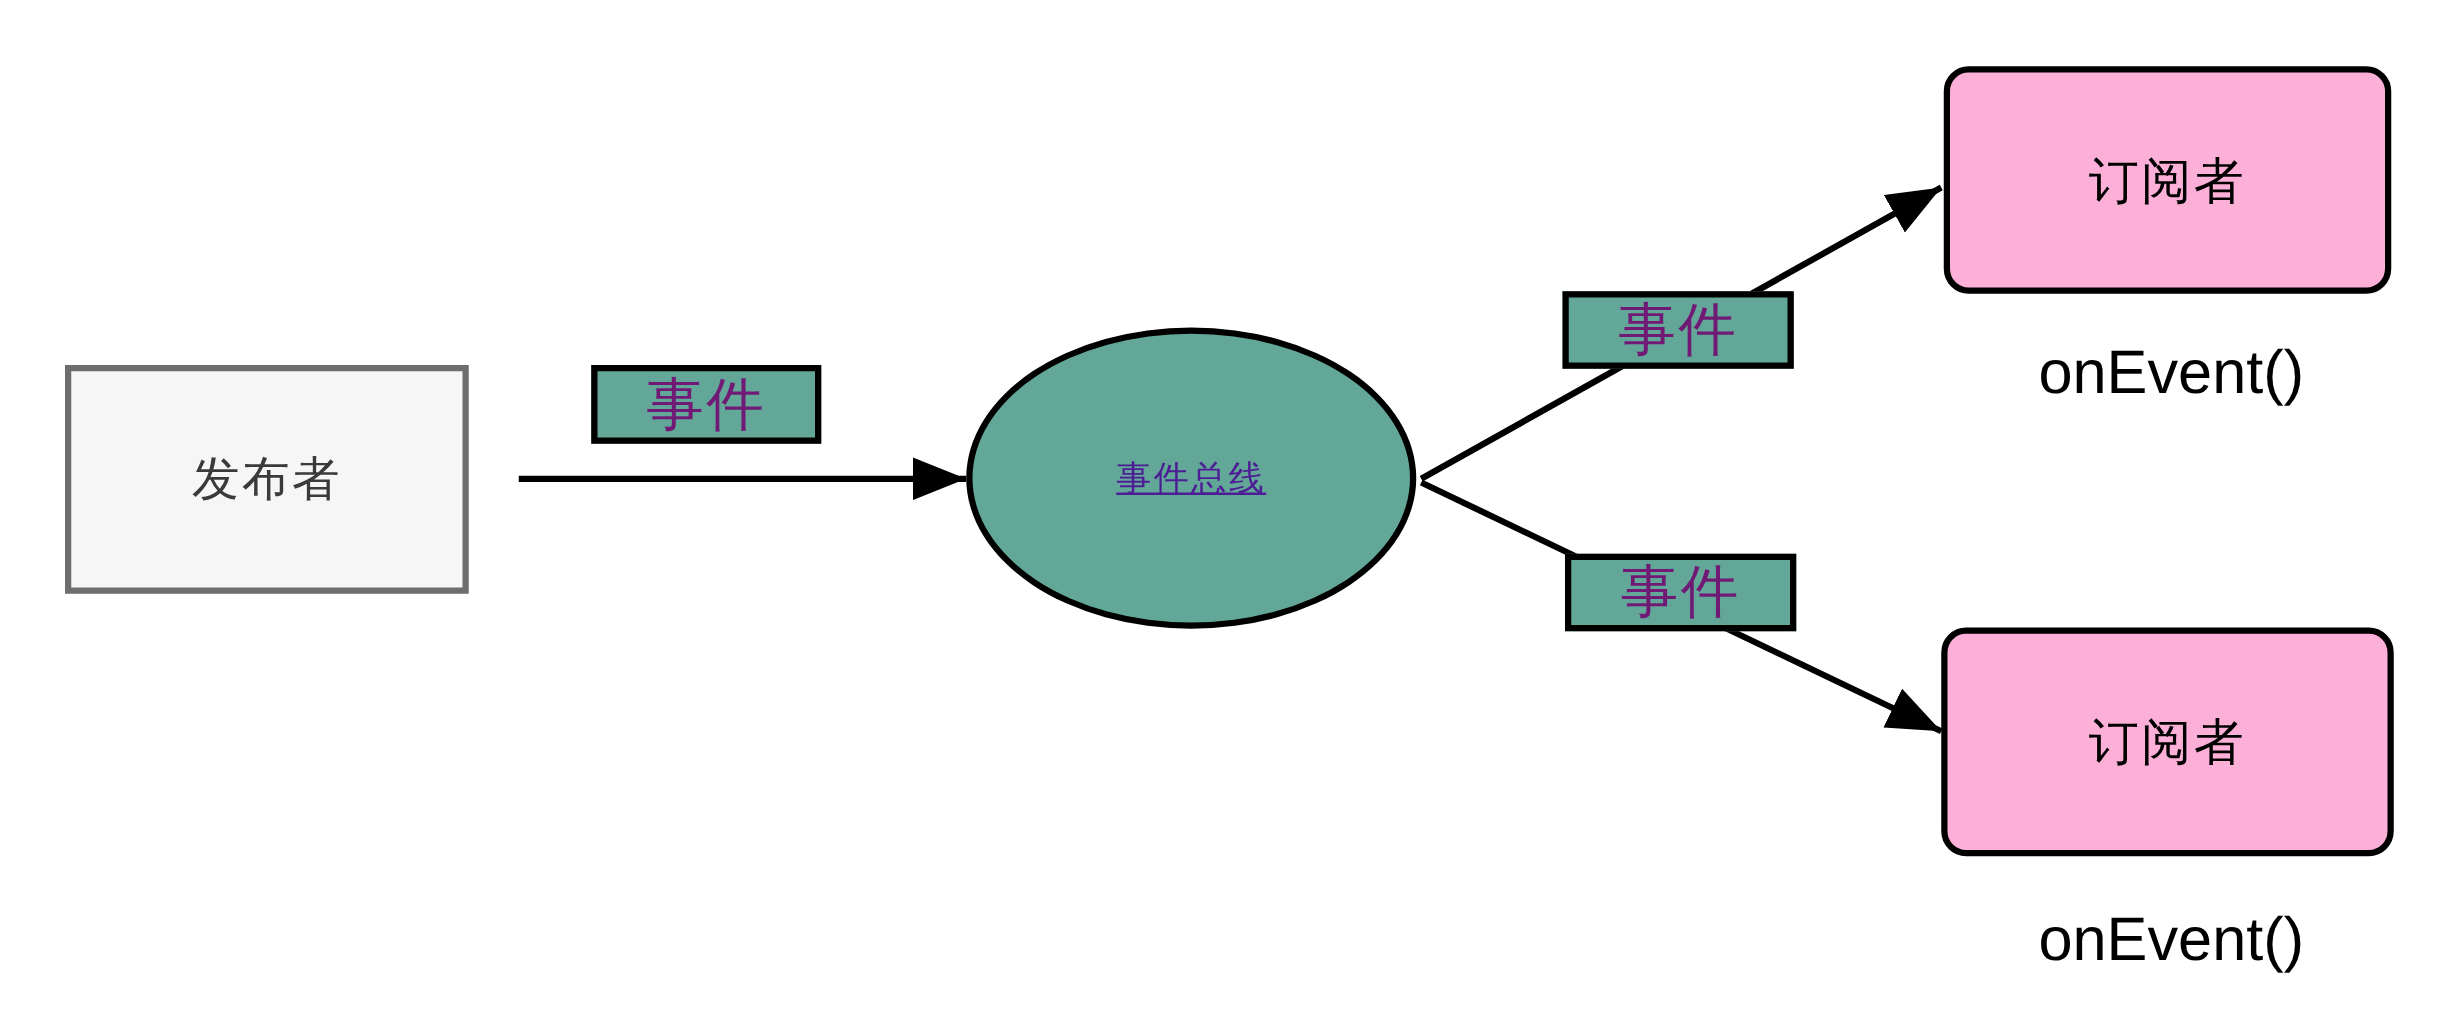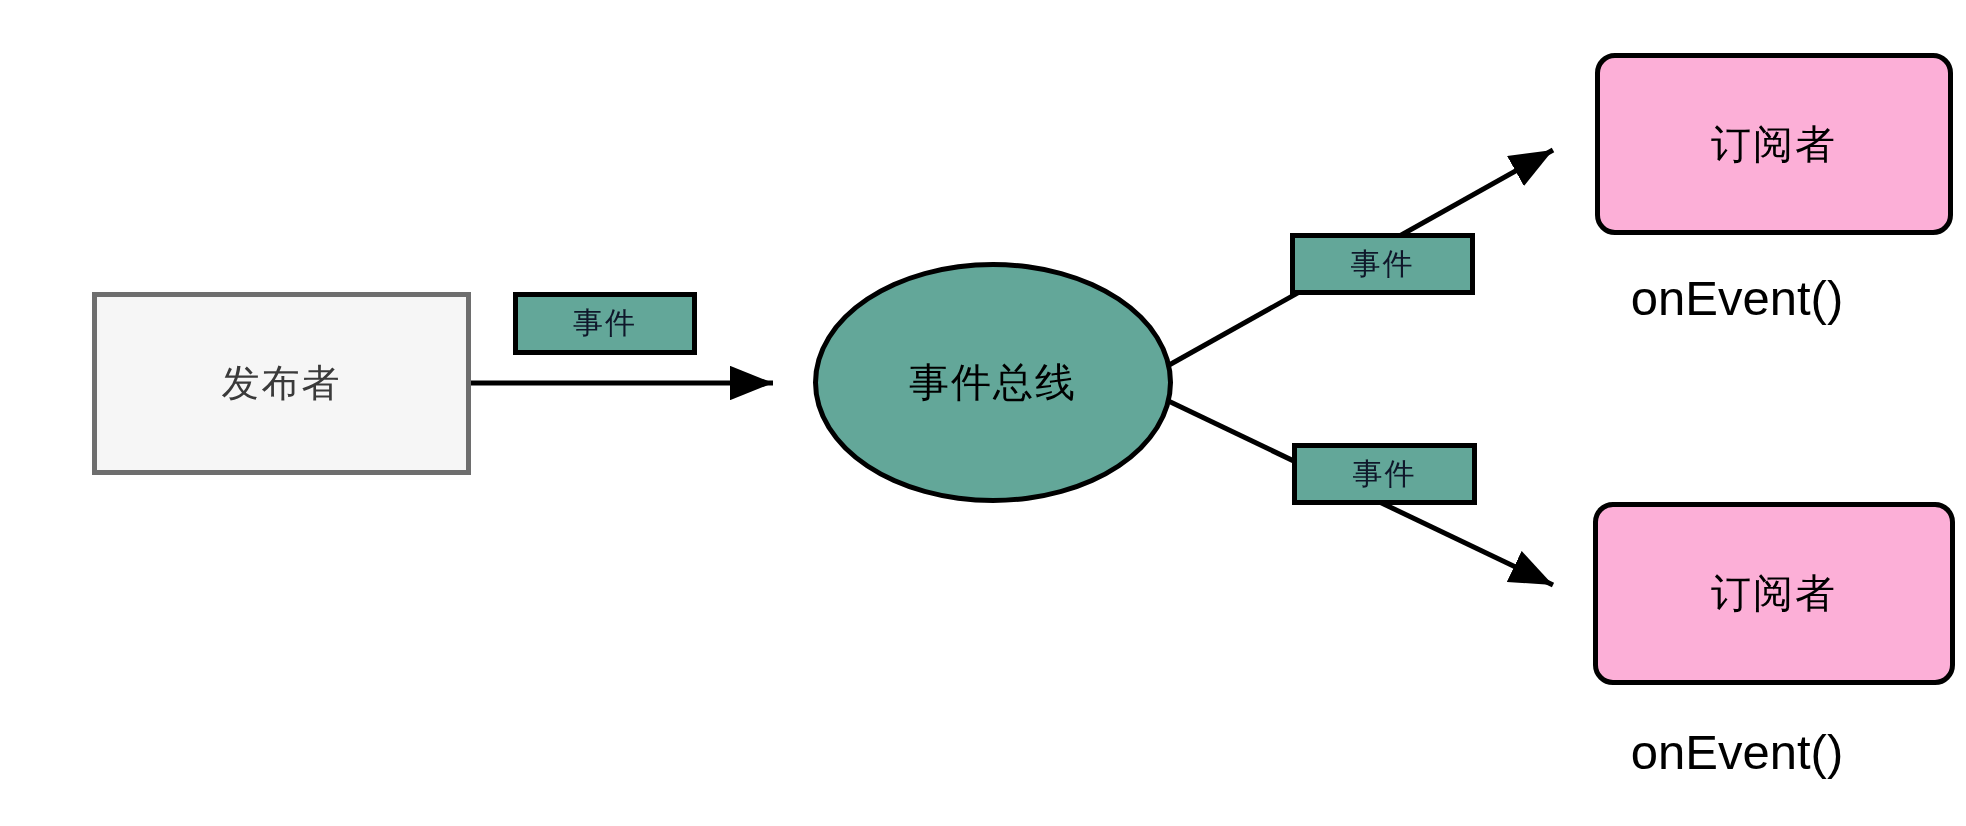--- a/index.html
+++ b/index.html
@@ -29,51 +29,51 @@
   .arrow-head {
     fill: var(--line, #000000);
   }
   .node {
     position: absolute;
     box-sizing: border-box;
     display: flex;
     align-items: center;
     justify-content: center;
     text-align: center;
-    margin-left: 40px;
   }
   .publisher-node {
     left: 52px; top: 292px;
-    width: 379px; height: 183px;
+    width: 323px; height: 183px;
     background: var(--publisher-fill, #F6F6F6);
     border: 5px solid var(--publisher-border, #6E6E6E);
     color: var(--text-dark, #3A3A3A);
     font-size: 38px;
     letter-spacing: 2px;
   }
   .event-label {
     background: var(--teal, #63A799);
     border: 5px solid var(--line, #000000);
-    color: #0f172a;
-    font-size: 30px;
+    color: #701a75;
+    font-size: 46px;
     letter-spacing: 2px;
     text-align: center;
   }
   .event-label-publish { left: 473px; top: 292px; width: 184px; height: 63px; }
   .event-label-top     { left: 1250px; top: 233px; width: 185px; height: 62px; }
   .event-label-bottom  { left: 1252px; top: 443px; width: 185px; height: 62px; }
   .bus-node {
     left: 773px; top: 262px;
     width: 360px; height: 241px;
     background: var(--teal, #63A799);
     border: 5px solid var(--line, #000000);
     border-radius: 50%;
-    color: #000000;
-    font-size: 40px;
+    color: #4c1d95;
+    font-size: 28px;
     letter-spacing: 2px;
+    text-decoration: underline;
   }
   .subscriber-node {
     background: var(--pink, #FCAFD7);
     border: 5px solid var(--line, #000000);
     border-radius: 20px;
     color: #000000;
     font-size: 40px;
     letter-spacing: 2px;
   }
   .subscriber-top    { left: 1555px; top: 53px;  width: 358px; height: 182px; }

